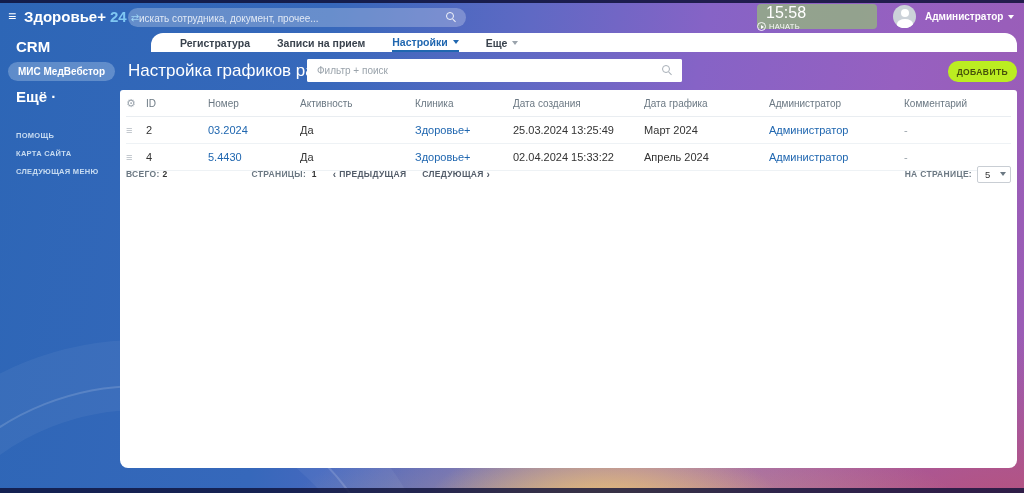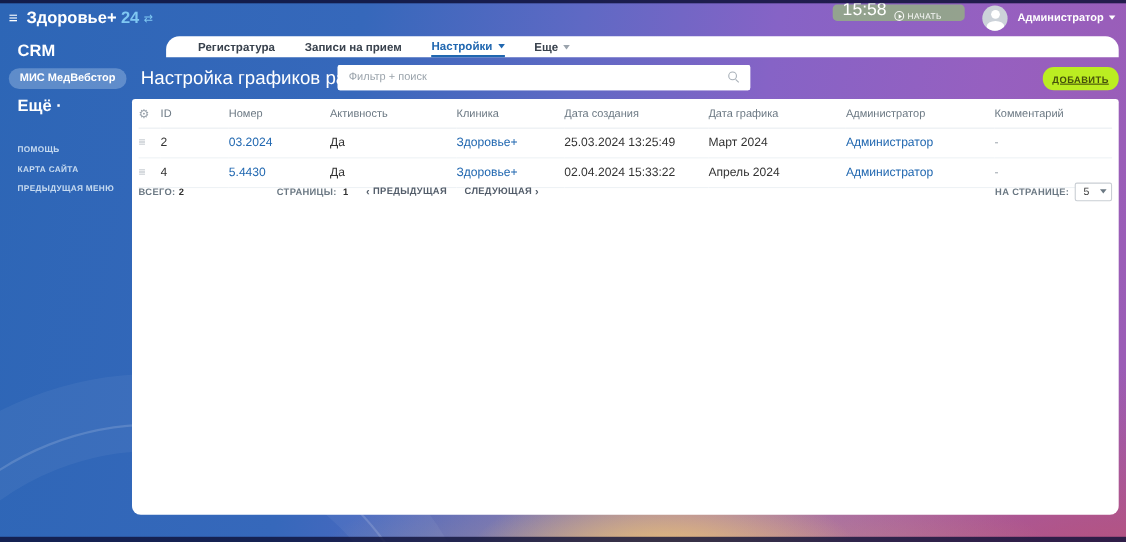--- a/index.html
+++ b/index.html
@@ -30,22 +30,22 @@
   .searchbar { position:absolute; left:128px; top:5px; width:338px; height:19px;
                background:rgba(255,255,255,0.25); border-radius:10px; }
   .searchbar input { width:100%; height:100%; background:transparent; border:none; outline:none;
                      color:#fff; font-size:10px; padding:0 26px 0 11px; font-family:inherit; }
   .searchbar input::placeholder { color:rgba(255,255,255,0.8); }
   .mag { position:absolute; width:11px; height:11px; display:inline-block; }
   .mag::before { content:""; position:absolute; width:6px; height:6px; border:1.4px solid currentColor; border-radius:50%; left:0; top:0; }
   .mag::after { content:""; position:absolute; width:4px; height:1.4px; background:currentColor; transform:rotate(45deg); left:6px; top:8px; }
   .searchbar .mag { right:9px; top:4px; color:rgba(255,255,255,0.9); }
 
-  .timer { position:absolute; left:757px; top:1px; width:120px; height:15px;
-           background:rgba(148,168,138,0.92); border-radius:4px; display:flex; align-items:flex-end; cursor:pointer; }
+  .timer { position:absolute; left:757px; top:1px; width:120px; height:25px;
+           background:rgba(148,168,138,0.92); border-radius:4px; display:flex; align-items:flex-start; cursor:pointer;flex-direction:column; }
   .timer .time { font-size:16px; color:#fff; padding:0 7px 0 9px; font-weight:400; }
   .timer .start { display:flex; align-items:center; gap:3px; font-size:7.5px; color:rgba(255,255,255,0.95); letter-spacing:0.4px; }
   .play { width:9px; height:9px; border:1px solid rgba(255,255,255,0.9); border-radius:50%; position:relative; display:inline-block; }
   .play::after { content:""; position:absolute; left:3px; top:2px; border-left:3px solid #fff;
                  border-top:2.5px solid transparent; border-bottom:2.5px solid transparent; }
 
   .avatar { position:absolute; left:893px; top:2px; width:23px; height:23px; border-radius:50%;
             background:#ccd2d9; overflow:hidden; cursor:pointer; }
   .avatar::before { content:""; position:absolute; left:7.5px; top:4px; width:8px; height:8px; border-radius:50%; background:#fff; }
   .avatar::after { content:""; position:absolute; left:3.5px; top:14px; width:16px; height:10px; border-radius:50% 50% 0 0; background:#fff; }
@@ -76,21 +76,21 @@
   .titlerow { position:relative; height:38px; }
   .pagetitle { position:absolute; left:8px; top:9px; font-size:17px; color:#fff; font-weight:400; }
   .fav-star { position:absolute; left:268px; top:11px; font-size:13px; color:rgba(255,255,255,0.8); cursor:pointer; }
   .filterbox { position:absolute; left:187px; top:7px; width:375px; height:23px; background:#fff; border-radius:2px; }
   .filterbox input { width:100%; height:100%; border:none; outline:none; font-size:10px; color:#333;
                      padding:0 26px 0 10px; font-family:inherit; border-radius:2px; }
   .filterbox input::placeholder { color:#9aa3ab; }
   .filterbox .mag { right:9px; top:6px; color:#a8b0b8; }
   .addbtn { position:absolute; right:0px; top:9px; height:21px; padding:0 9px; background:#bbed21;
             border:none; border-radius:10px; font-size:8.5px; font-weight:bold; color:#46510b;
-            letter-spacing:0.4px; cursor:pointer; font-family:inherit;text-decoration:underline; }
+            letter-spacing:0.4px; cursor:pointer; font-family:inherit; }
 
   .panel { position:relative; width:897px; height:378px; background:#fff; border-radius:3px 3px 8px 8px; overflow:hidden; }
   table { border-collapse:collapse; table-layout:fixed; width:885px; margin:0 6px; }
   th, td { text-align:left; font-weight:normal; white-space:nowrap; overflow:hidden; }
   thead th { font-size:10px; color:#6b7883; padding:7px 4px 6px 0; border-bottom:1px solid #e9edf1; cursor:pointer; }
   tbody td { font-size:11px; color:#333; padding:7px 4px 7px 0; border-bottom:1px solid #eef2f5; }
   .gear { font-size:11px; color:#9aa3ac; cursor:pointer; }
   .drag { font-size:11px; color:#b3bac1; cursor:grab; }
   a.blue { color:#2067b0; text-decoration:none; cursor:pointer; }
   .muted { color:#9aa3ab; }
@@ -114,41 +114,45 @@
 <body>
 
 <div class="ring1"></div>
 <div class="ring2"></div>
 
 <div class="topbar">
   <span class="burger">≡</span>
   <div class="logo">
     <span>Здоровье+</span><span class="num">24</span><span class="swap">⇄</span>
   </div>
+  <div class="searchbar">
+    <input type="text" placeholder="искать сотрудника, документ, прочее..." style="">
+    <span class="mag"></span>
+  </div>
   <div class="timer">
     <span class="time">15:58</span>
     <span class="start">
       <span class="play"></span>
       <span>НАЧАТЬ</span>
     </span>
   </div>
   <div class="avatar"></div>
   <div class="username">
     <span>Администратор</span><span class="chev"></span>
   </div>
 </div>
 
 <div class="sidebar">
   <div class="sb-item">CRM</div>
   <div class="sb-pill">МИС МедВебстор</div>
   <div class="sb-item">Ещё ·</div>
   <div class="sb-gap"></div>
   <div class="sb-small">ПОМОЩЬ</div>
   <div class="sb-small">КАРТА САЙТА</div>
-  <div class="sb-small">ПРЕДЫДУЩАЯ МЕНЮ</div>
+  <div class="sb-small">СЛЕДУЮЩАЯ МЕНЮ</div>
 </div>
 
 <div class="content">
 
   <div class="tabbar">
     <div class="tab">
       <span>Регистратура</span>
     </div>
     <div class="tab">
       <span>Записи на прием</span>

